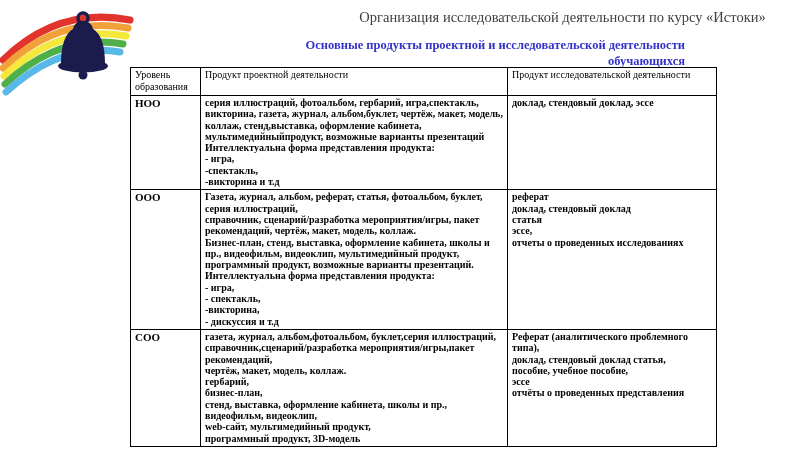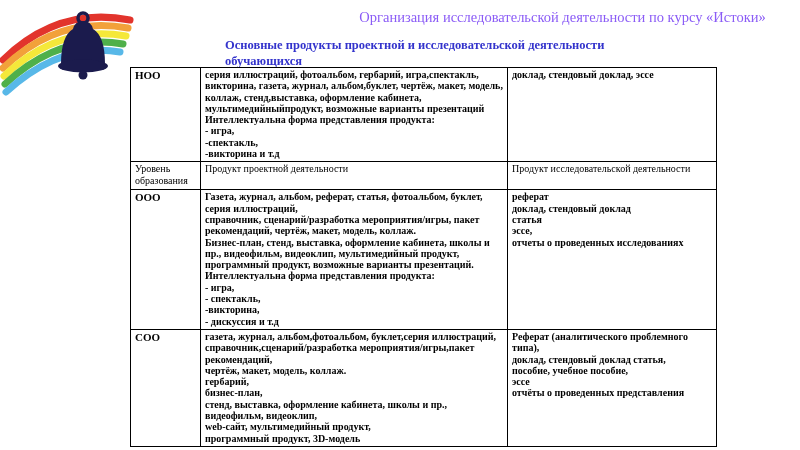--- a/index.html
+++ b/index.html
@@ -11,26 +11,26 @@
   }
   .slide {
     position:relative; width:800px; height:450px;
     background:#ffffff; overflow:hidden;
   }
   .logo {
     position:absolute; top:0; left:0; width:140px; height:98px;
   }
   .page-title {
     position:absolute; top:9px; left:330px; width:465px;
-    text-align:center; font-size:14.5px; color:#8b5cf6;
+    text-align:center; font-size:14.5px; color:#404040;
     white-space:nowrap;
   }
   .page-subtitle {
     position:absolute; top:38px; left:225px; width:460px;
-    text-align:left; font-weight:bold; font-size:12.5px;
+    text-align:right; font-weight:bold; font-size:12.5px;
     white-space:pre-line; line-height:1.25;
   }
   table.products {
     position:absolute; top:67px; left:130px;
     width:586px; border-collapse:collapse; table-layout:fixed;
     background:#fff;
   }
   table.products th, table.products td {
     border:1px solid #000;
     vertical-align:top; text-align:left;
@@ -77,32 +77,32 @@
 обучающихся</div>
 
   <table class="products">
     <colgroup>
       <col style="width:70px">
       <col style="width:307px">
       <col style="width:209px">
     </colgroup>
     <tbody>
       <tr>
+        <th>Уровень образования</th>
+        <th>Продукт проектной деятельности</th>
+        <th>Продукт исследовательской деятельности</th>
+      </tr>
+      <tr>
         <td class="level">НОО</td>
         <td class="cell">серия иллюстраций, фотоальбом, гербарий, игра,спектакль, викторина, газета, журнал, альбом,буклет, чертёж, макет, модель, коллаж, стенд,выставка, оформление кабинета, мультимедийныйпродукт, возможные варианты презентаций
 Интеллектуальна форма представления продукта:
 - игра,
 -спектакль,
 -викторина и т.д</td>
         <td class="cell">доклад, стендовый доклад,  эссе</td>
-      </tr>
-      <tr>
-        <th>Уровень образования</th>
-        <th>Продукт проектной деятельности</th>
-        <th>Продукт исследовательской деятельности</th>
       </tr>
       <tr>
         <td class="level">ООО</td>
         <td class="cell">Газета, журнал, альбом, реферат, статья, фотоальбом, буклет, серия иллюстраций,
  справочник, сценарий/разработка мероприятия/игры, пакет рекомендаций, чертёж, макет, модель, коллаж.
 Бизнес-план, стенд, выставка, оформление кабинета, школы и пр., видеофильм, видеоклип, мультимедийный продукт, программный продукт, возможные варианты презентаций.
 Интеллектуальна форма представления продукта:
 - игра,
 - спектакль,
 -викторина,

